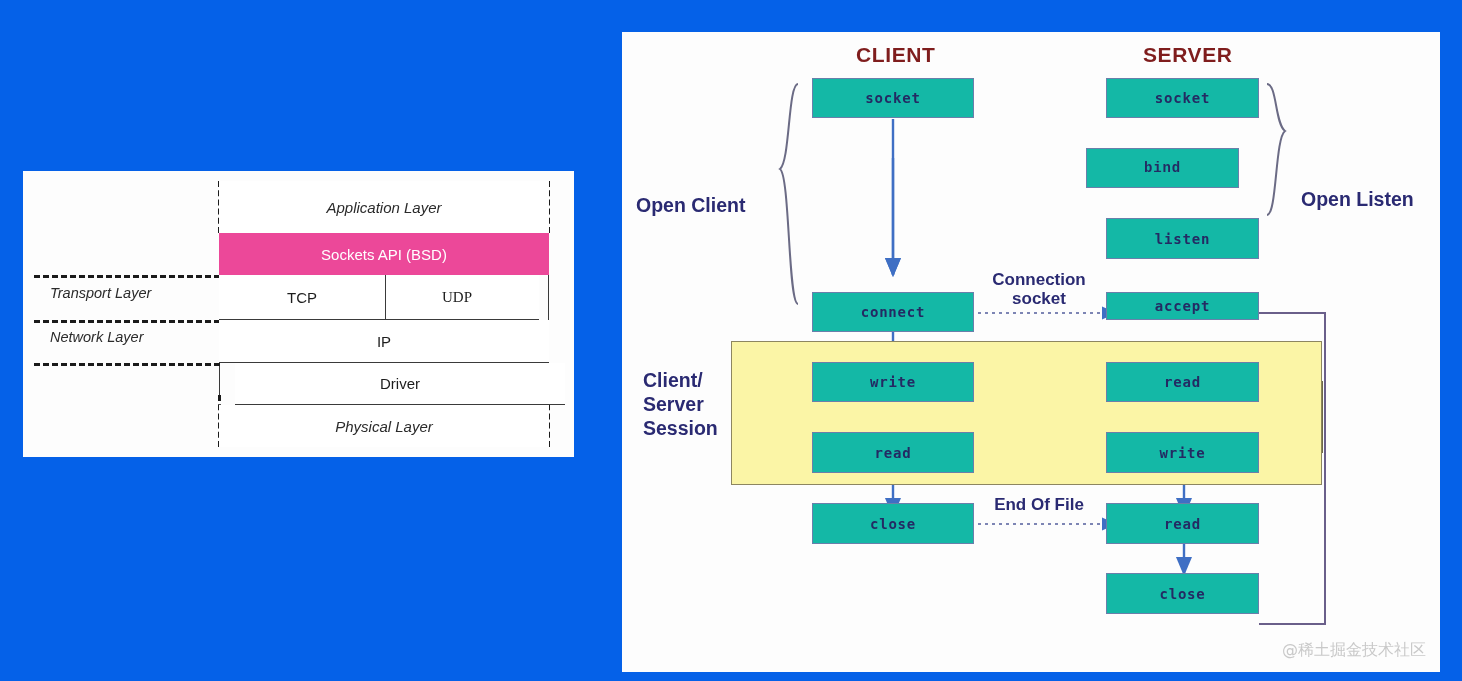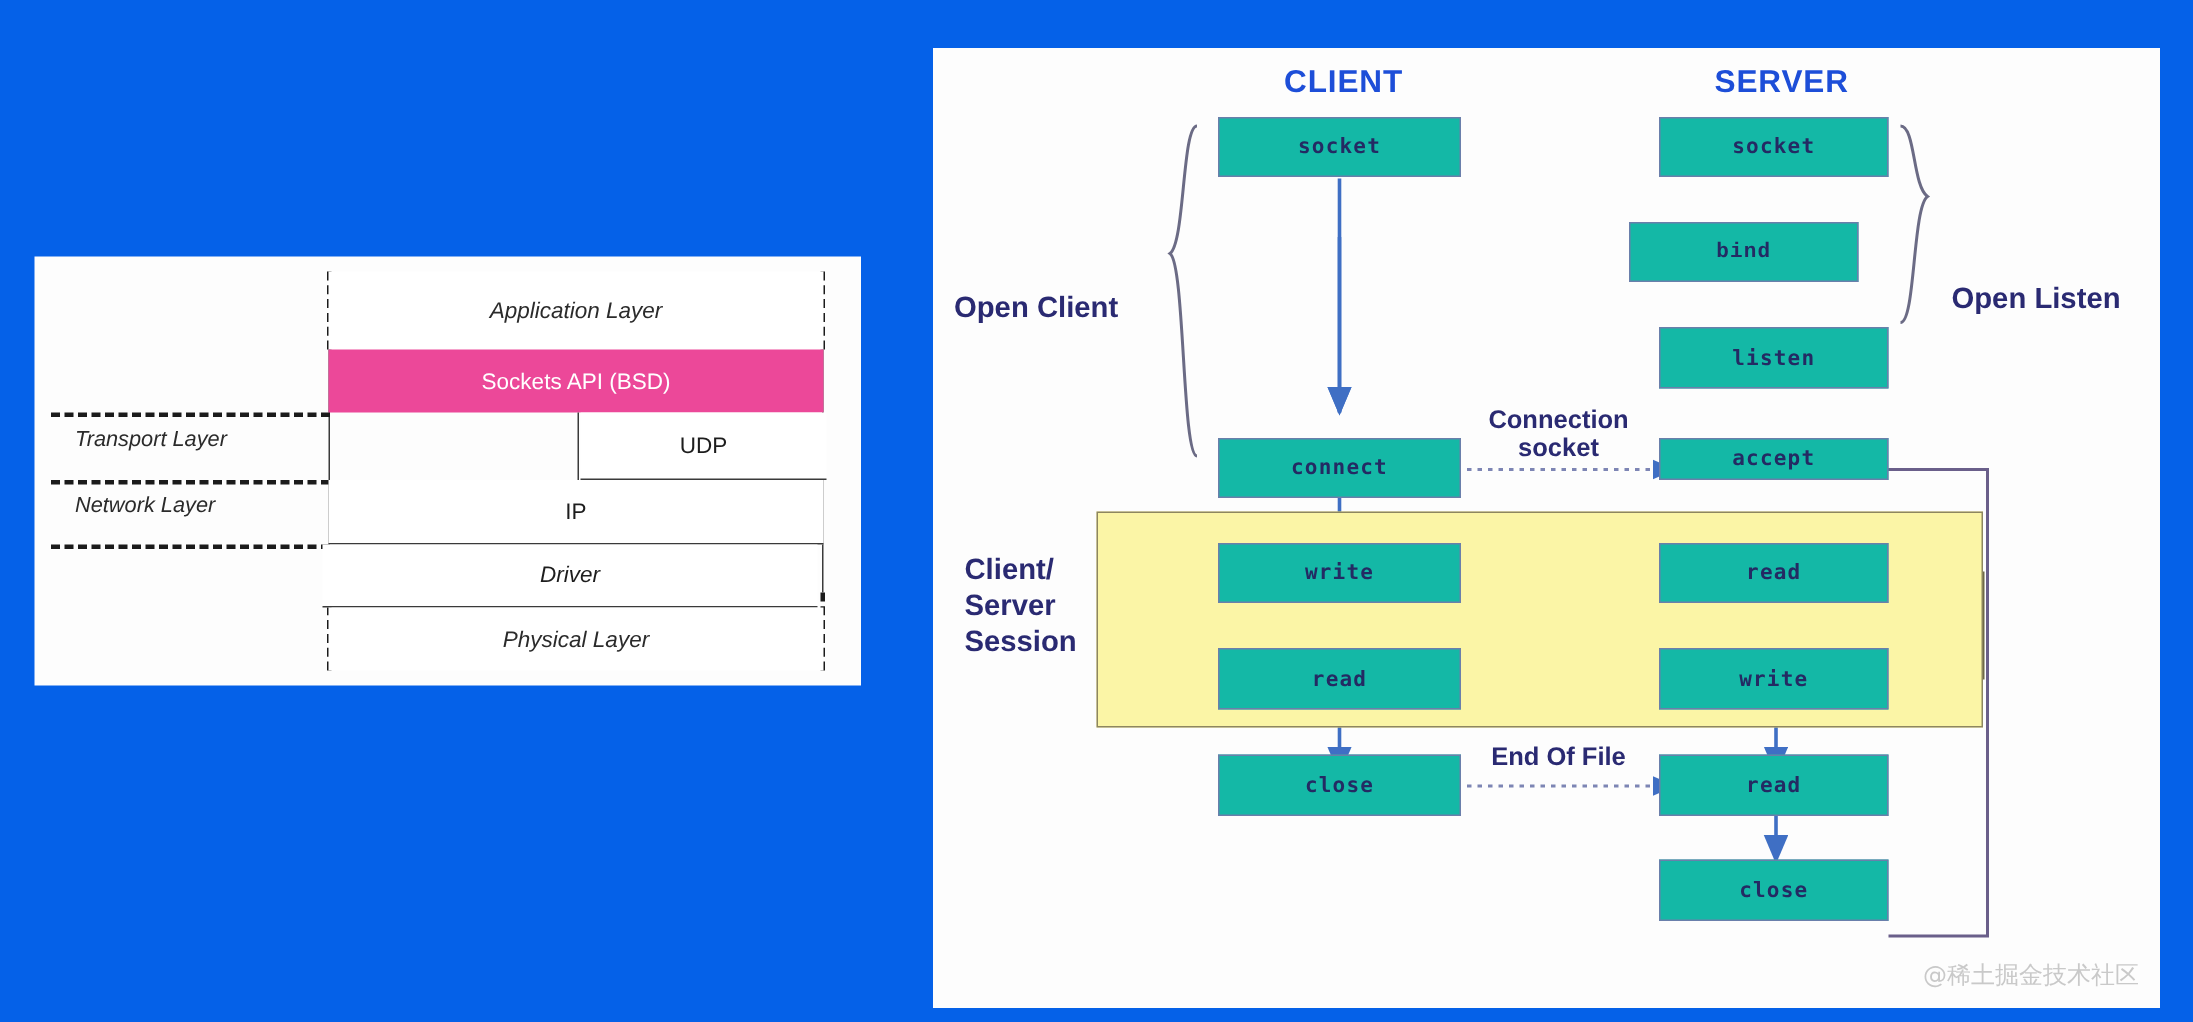--- a/index.html
+++ b/index.html
@@ -80,21 +80,21 @@
     top: 32px;
     width: 818px;
     height: 640px;
     background: #fdfdfd;
     box-sizing: border-box;
   }
   .col-title {
     position: absolute;
     font-size: 21px;
     font-weight: bold;
-    color: #1d4ed8;
+    color: #7f1d1d;
     letter-spacing: 0.6px;
     white-space: nowrap;
   }
   .node {
     position: absolute;
     box-sizing: border-box;
     background: #14b8a6;
     border: 1.8px solid #6a7fab;
     display: flex;
     align-items: center;
@@ -172,26 +172,27 @@
       <div class="hrail" style="left:11px; top:149px; width:186px;"></div>
       <div class="hrail" style="left:11px; top:192px; width:186px;"></div>
 
       <div class="layer-label" style="left:27px; top:114px;">Transport Layer</div>
       <div class="layer-label" style="left:27px; top:158px;">Network Layer</div>
 
       <div class="stack-row italic" style="left:196px; top:10px; width:330px; height:52px;">Application Layer</div>
 
       <div class="stack-row dark" style="left:196px; top:62px; width:330px; height:42px;">Sockets API (BSD)</div>
 
-      <div class="stack-row solid-bot" style="left:364px; top:104px; width:164px; height:45px;">UDP</div>
+      <div class="stack-row solid-bot" style="left:196px; top:104px; width:166px; height:45px;">TCP</div>
+      <div class="stack-row solid-bot" style="left:352px; top:104px; width:164px; height:45px;font-family:Liberation Serif, serif;">UDP</div>
       <div class="vsep" style="left:362px; top:104px; height:45px;"></div>
 
       <div class="stack-row solid-bot" style="left:196px; top:149px; width:330px; height:43px;">IP</div>
 
-      <div class="stack-row solid-bot" style="left:192px; top:192px; width:330px; height:42px;font-style:italic;">Driver</div>
+      <div class="stack-row solid-bot" style="left:212px; top:192px; width:330px; height:42px;">Driver</div>
 
       <div class="stack-row italic" style="left:196px; top:234px; width:330px; height:42px;">Physical Layer</div>
     </div>
   </div>
 
   <div id="flow-panel">
 
     <svg class="overlay" viewBox="0 0 818 640">
       <defs>
         <marker id="ar" markerWidth="9" markerHeight="9" refX="7.2" refY="3.4" orient="auto" markerUnits="strokeWidth">

